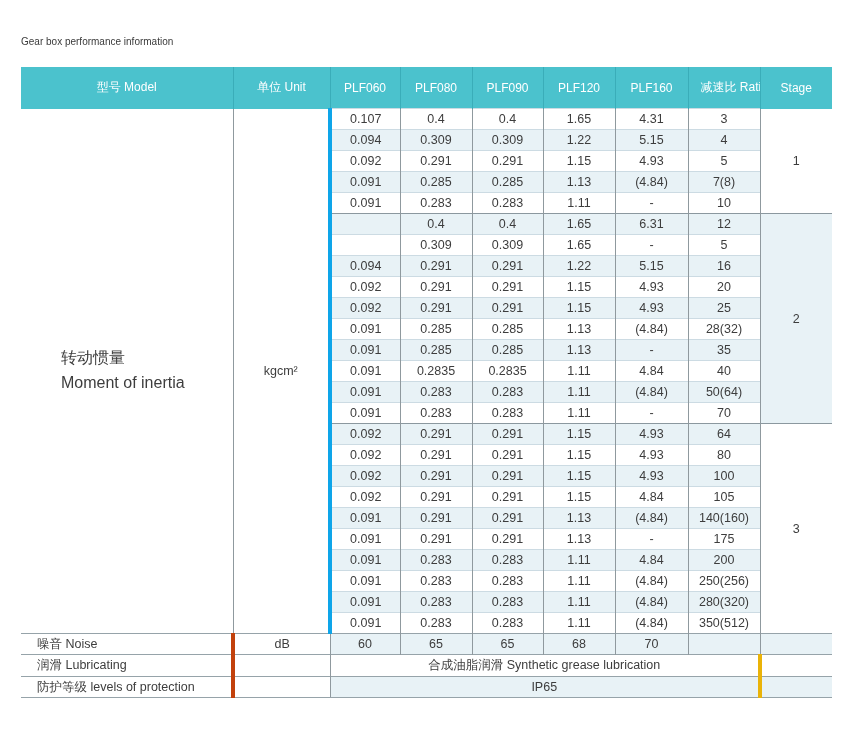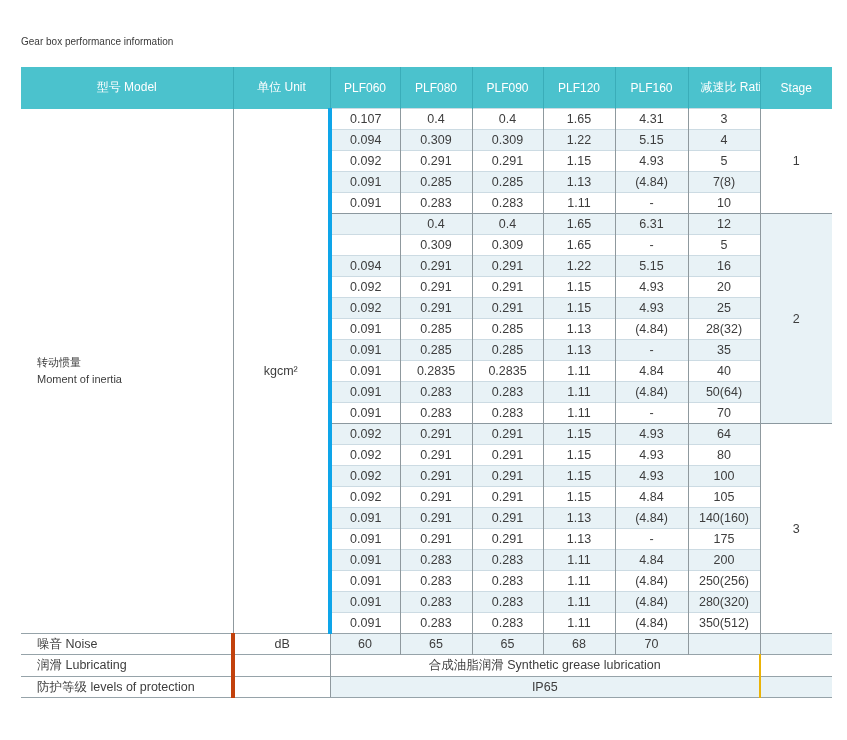--- a/index.html
+++ b/index.html
@@ -24,35 +24,35 @@
   th:first-child { border-left: none; }
   td { font-size: 12.5px; padding: 0; text-align: center; vertical-align: middle; white-space: nowrap; }
 
   td.val { border-left: 1px solid #8f999e; border-top: 1px solid #ccdbe3; background: #ffffff; }
   tr.alt td.val { background: #e8f2f6; }
 
   td.model-cell {
     text-align: left; padding-left: 16px; vertical-align: middle;
     border-right: 1px solid #8f999e; background: #ffffff;
   }
-  .model-line { font-size: 11px; line-height: 1.55; }
+  .model-line { font-size: 16px; line-height: 1.55; margin-left: 24px; }
   td.unit-cell { border-right: 4px solid #0ea5e9; background: #ffffff; }
 
   td.stage-cell { border-left: 1px solid #8f999e; background: #ffffff; }
   td.stage-cell.blue { background: #e8f2f6; }
   tr.group-start td { border-top: 1px solid #8b989f; }
 
   tr.bottom td { border-top: 1px solid #96a3a9; background: #ffffff; }
   tr.bottom.last td { border-bottom: 1px solid #96a3a9; margin-top: 31px; }
   tr.lub { height: 22px; }
   td.label-cell { text-align: left; padding-left: 16px; border-right: 4px solid #c2410c; }
   td.bunit-cell { border-right: 1px solid #8f999e; }
   td.blue-cell { background: #e8f2f6 !important; }
   td.vline-left { border-left: 1px solid #8f999e; }
-  td.span-cell { border-left: 1px solid #8f999e; border-right: 2px solid #eab308; }
+  td.span-cell { border-left: 1px solid #8f999e; border-right: 4px solid #eab308; }
 </style>
 </head>
 <body>
 
 <div class="page">
   <h2 class="title-en">Gear box performance information</h2>
 
   <table class="perf">
     <colgroup>
       <col style="width:212px">

